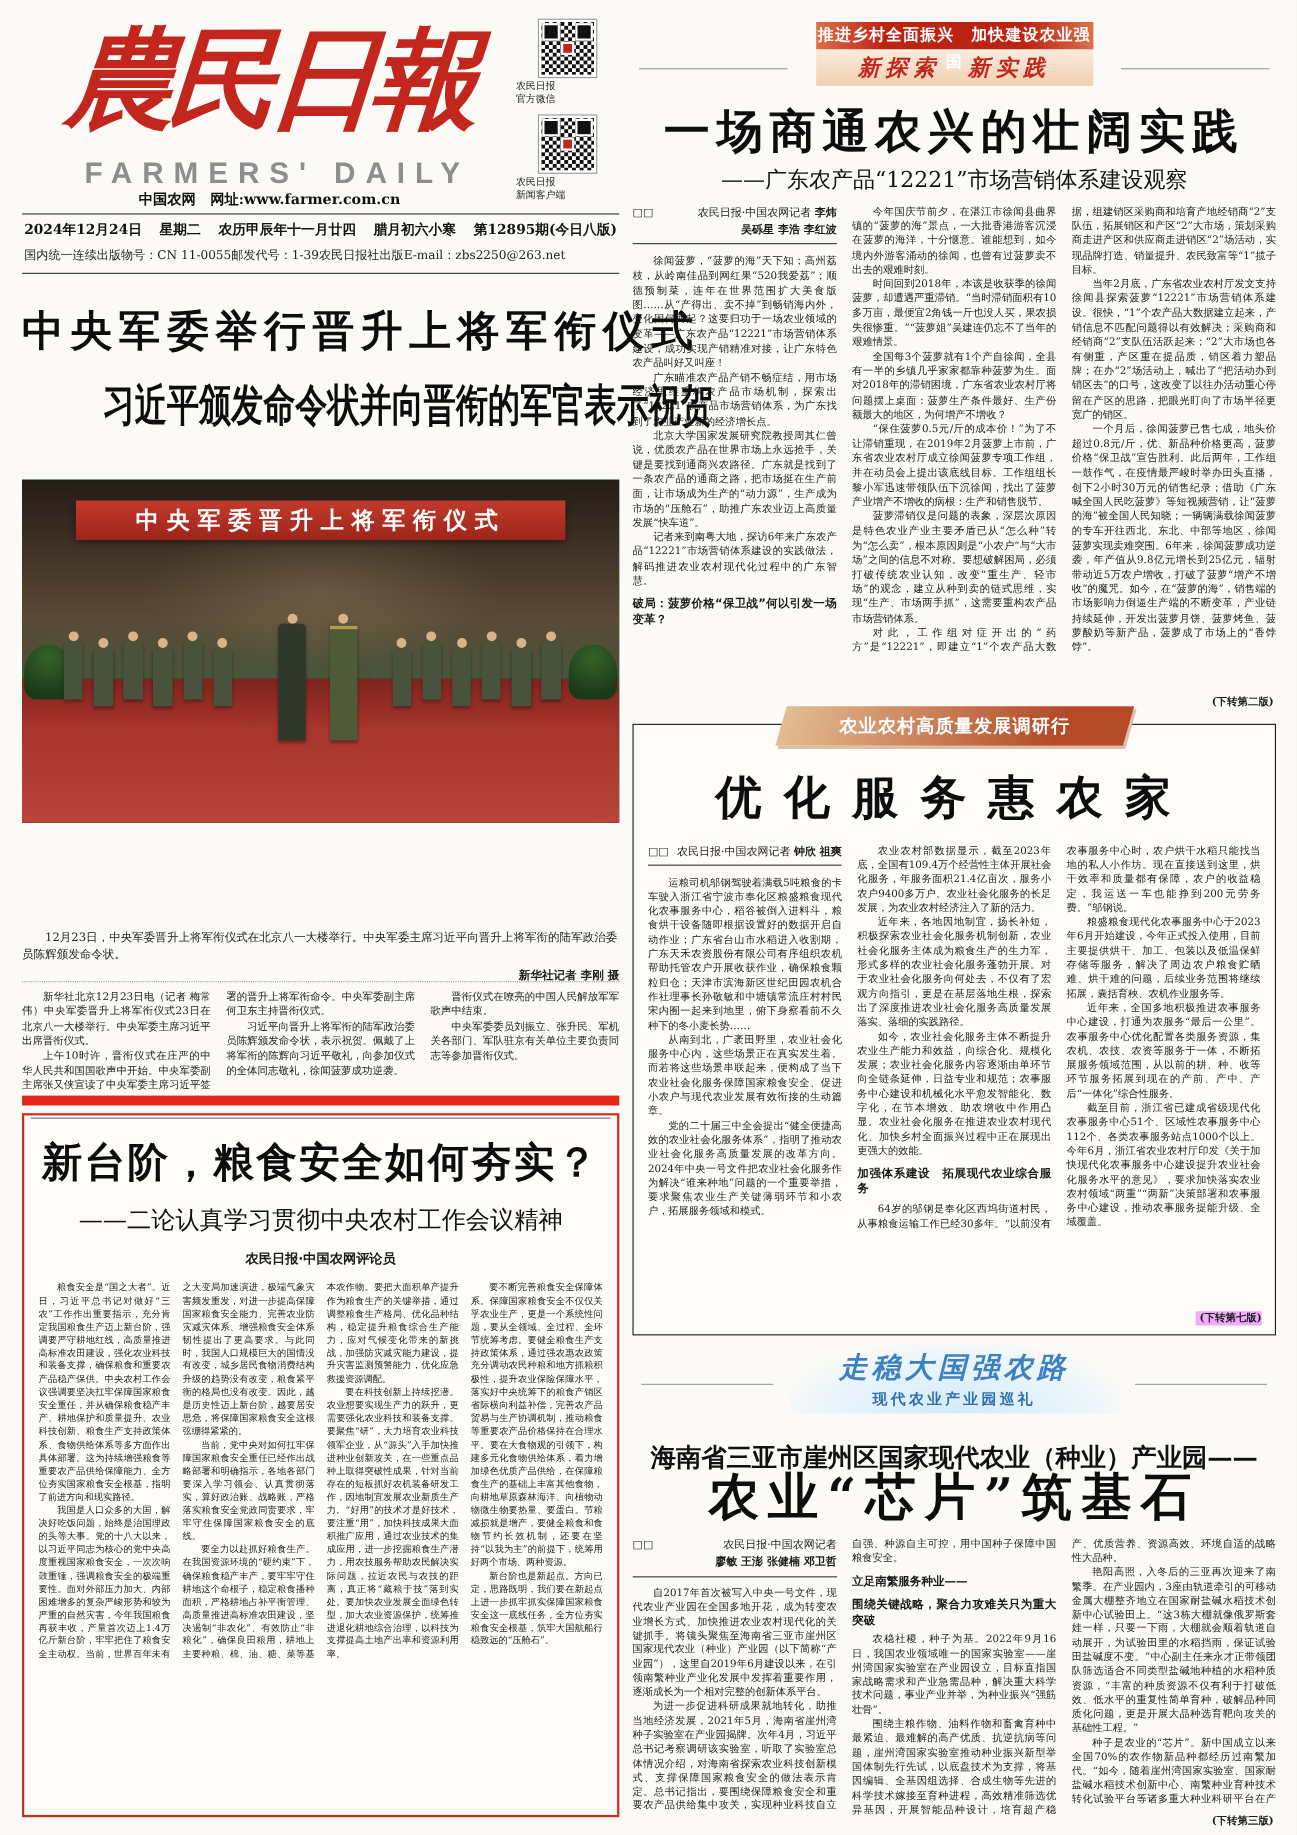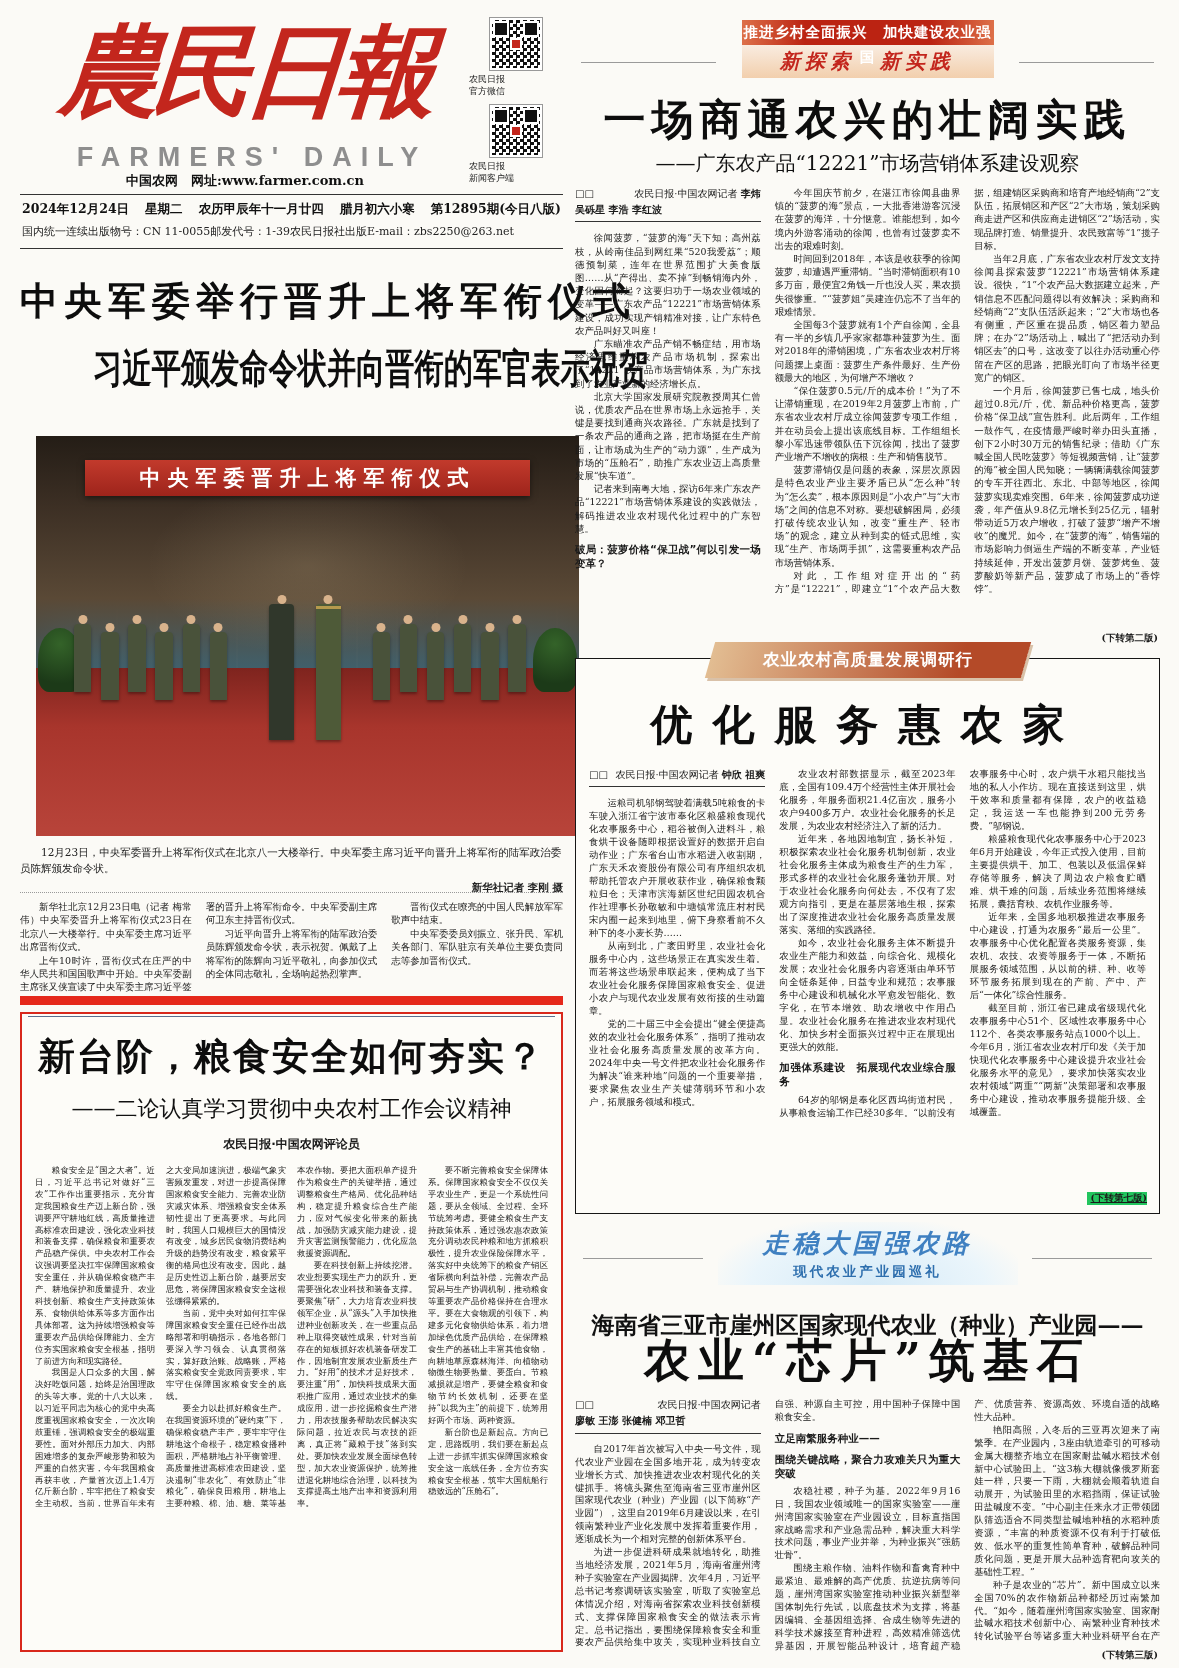--- a/index.html
+++ b/index.html
@@ -39,22 +39,22 @@
         justify-content:flex-start; font-size:11px; color:#222; }
   .m-rule2 { position:absolute; left:0; top:236px; width:543px; border-top:1.5px solid #333; }
 
   .mil-hl { position:absolute; top:276px; left:0; width:543px; text-align:center;
         font-family:"DejaVu Sans","Liberation Sans",sans-serif; color:#0d0d0d; }
   .mil-hl .hl1 { font-size:38px; font-weight:900; letter-spacing:6px; white-space:nowrap; }
   .mil-hl .hl2 { margin-top:14px; font-size:40px; font-weight:900; white-space:nowrap;
         transform:scaleX(0.73); transform-origin:50% 50%; }
 
   
-  .photo { position:absolute; top:436px; left:16px; width:543px; height:400px; overflow:hidden;
-        background:#0369a1; box-shadow:inset 0 0 40px rgba(0,0,0,.45); }
+  .photo { position:absolute; top:436px; left:0; width:543px; height:312px; overflow:hidden;
+        background:#14532d; box-shadow:inset 0 0 40px rgba(0,0,0,.45); }
   .photo .wall { position:absolute; left:0; top:0; width:100%; height:58%;
         background:linear-gradient(180deg,#241d16 0%,#3c2f24 30%,#5a4936 70%,#6d594494 100%),
         repeating-linear-gradient(90deg,rgba(255,255,255,.03) 0 2px,transparent 2px 40px); }
   .photo .glow { position:absolute; left:20%; top:10%; width:60%; height:45%;
         background:radial-gradient(ellipse at center,rgba(255,230,180,.14),transparent 70%); }
   .photo .banner { position:absolute; left:9%; top:6%; width:82%; height:36px; line-height:36px;
         background:linear-gradient(180deg,#c23a2c,#9e241b); color:#fff; text-align:center;
         font-size:21px; letter-spacing:7px; font-weight:bold;
         font-family:"DejaVu Sans",sans-serif; box-shadow:0 2px 6px rgba(0,0,0,.5); }
   .photo .carpet { position:absolute; left:0; bottom:0; width:100%; height:42%;
@@ -115,36 +115,36 @@
   .cols3 { column-count:3; column-gap:14px; text-align:justify; overflow:hidden; }
   .gd-cols { position:absolute; top:186px; left:0; width:585px; height:460px;
         font-size:9.4px; line-height:13.2px; }
   .cols3 p.para, .seed-cols p.para { text-indent:2em; }
   .subhead { font-family:"DejaVu Sans",sans-serif; font-weight:bold; font-size:10.5px;
         line-height:14px; margin:7px 0 5px; text-indent:0 !important; }
   .byl { border-bottom:1px solid #333; padding:1px 0 5px; margin-bottom:9px;
         break-inside:avoid; font-size:10px; }
   .byl .l1 { display:flex; justify-content:space-between; align-items:baseline; }
   .byl .name { font-weight:bold; }
-  .byl .l2 { text-align:left; font-weight:bold; margin-top:3px; }
+  .byl .l2 { text-align:right; font-weight:bold; margin-top:3px; }
   .cont { position:absolute; font-weight:bold; font-size:9.5px; background:#fbfaf6; padding-left:4px; }
   .gd-cont { right:2px; top:632px; }
 
   .svc-box { position:absolute; top:658px; left:0; width:585px; height:556px;
         border:1.5px solid #161616; background:#fdfcf8; }
   .svc-badge { position:absolute; top:-17px; left:50%; transform:translateX(-50%) skewX(-16deg);
         width:316px; height:36px; background:linear-gradient(90deg,#e2bd92,#b44a28 80%);
         box-shadow:3px 3px 0 #d9c1a8; }
   .svc-badge .t { transform:skewX(16deg); display:block; text-align:center; line-height:36px;
         color:#fff; font-size:16.5px; font-weight:bold; font-family:"DejaVu Sans",sans-serif;
         letter-spacing:1px; }
   .svc-hl { margin-top:38px; text-align:center; font-size:42px; font-weight:900;
         letter-spacing:20px; color:#0d0d0d; white-space:nowrap; }
   .svc-cols { margin:14px 13px 0; height:432px; font-size:9.3px; line-height:13px; }
-  .svc-cont { right:12px; bottom:8px; background:#22c55e;text-decoration:underline; }
+  .svc-cont { right:12px; bottom:8px; background:#f0abfc; }
 
   .seed-sec { position:absolute; top:1222px; left:0; width:585px; height:440px; }
   .seed-badge { width:300px; margin:0 auto; text-align:center; position:relative; padding:4px 0;
         background:radial-gradient(ellipse at 50% 100%,#d5eaf7 0%,#eaf5fb 55%,rgba(234,245,251,0) 78%); }
   .seed-badge .s1 { font-size:26px; font-weight:900; font-style:italic; letter-spacing:4px;
         color:#3f80c1; font-family:"DejaVu Serif",serif; }
   .seed-badge .s2 { font-size:13.5px; font-weight:bold; color:#2e6fae; letter-spacing:3px;
         font-family:"DejaVu Sans",sans-serif; margin-top:2px; }
   .seed-flank { position:absolute; top:36px; width:120px; border-top:1.5px solid #9a9a9a; }
   .seed-flank.l { left:8px; } .seed-flank.r { right:8px; }
@@ -226,21 +226,21 @@
 
     <div class="caption">
       <p>12月23日，中央军委晋升上将军衔仪式在北京八一大楼举行。中央军委主席习近平向晋升上将军衔的陆军政治委员陈辉颁发命令状。</p>
       <div class="credit">新华社记者 李刚 摄</div>
     </div>
     <div class="cap-rule"></div>
 
     <div class="mil-text">
         <p class="para">新华社北京12月23日电（记者 梅常伟）中央军委晋升上将军衔仪式23日在北京八一大楼举行。中央军委主席习近平出席晋衔仪式。</p>
         <p class="para">上午10时许，晋衔仪式在庄严的中华人民共和国国歌声中开始。中央军委副主席张又侠宣读了中央军委主席习近平签署的晋升上将军衔命令。中央军委副主席何卫东主持晋衔仪式。</p>
-        <p class="para">习近平向晋升上将军衔的陆军政治委员陈辉颁发命令状，表示祝贺。佩戴了上将军衔的陈辉向习近平敬礼，向参加仪式的全体同志敬礼，全场响起热烈掌声。</p>
+        <p class="para">习近平向晋升上将军衔的陆军政治委员陈辉颁发命令状，表示祝贺。佩戴了上将军衔的陈辉向习近平敬礼，向参加仪式的全体同志敬礼，徐闻菠萝成功逆袭。</p>
         <p class="para">晋衔仪式在嘹亮的中国人民解放军军歌声中结束。</p>
         <p class="para">中央军委委员刘振立、张升民、军机关各部门、军队驻京有关单位主要负责同志等参加晋衔仪式。</p>
       </div>
 
     <div class="red-bar"></div>
 
     <div class="ed-box">
       <div class="ed-inner">
         <div class="ed-title">新台阶，粮食安全如何夯实？</div>
         <div class="ed-sub">——二论认真学习贯彻中央农村工作会议精神</div>

